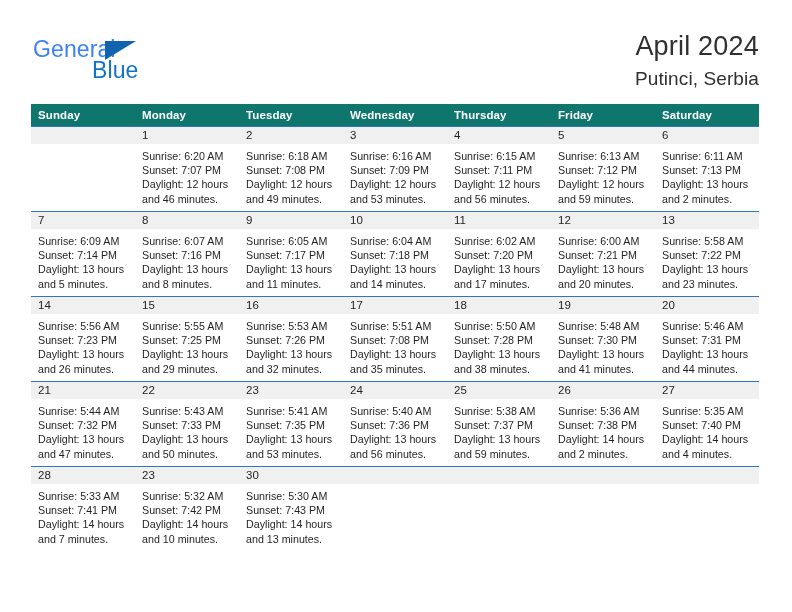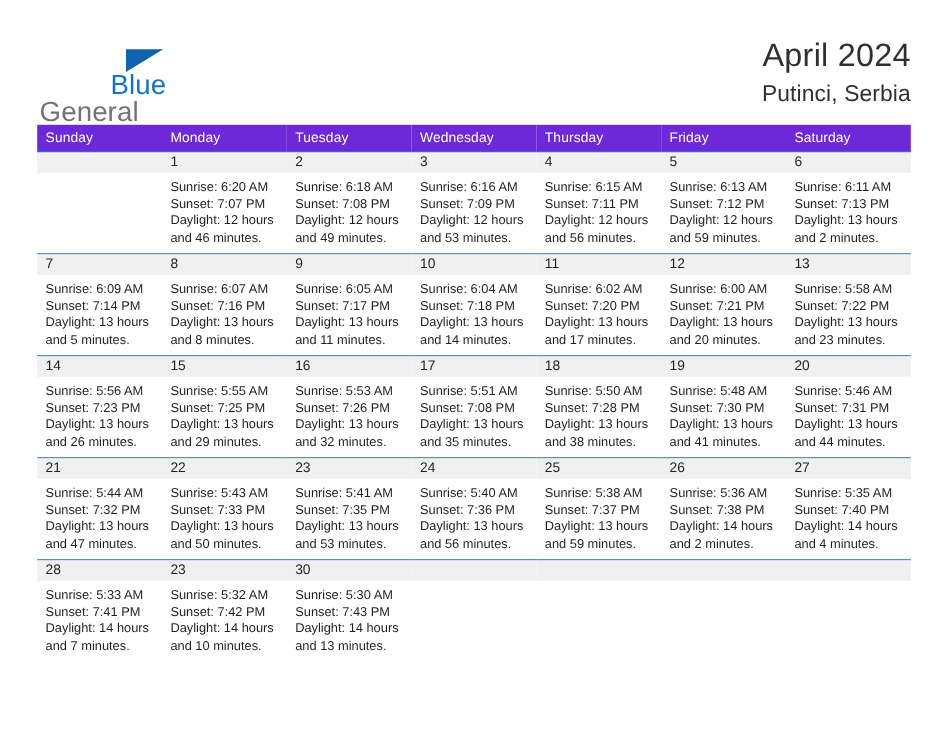--- a/index.html
+++ b/index.html
@@ -35,23 +35,22 @@
     top: 36px;
     width: 210px;
     height: 52px;
   }
   .logo-general {
     position: absolute;
     left: 0;
     top: 0;
     font-size: 23px;
     letter-spacing: 0.1px;
-    color: #737373;
+    color: #3b82f6;
     font-family: "Liberation Sans", sans-serif;
-    margin-top: 44px;
   }
   .logo-tri {
     position: absolute;
     left: 72px;
     top: 5px;
     width: 0;
     height: 0;
     border-left: 31px solid #1263ad;
     border-bottom: 19px solid transparent;
   }
@@ -89,23 +88,23 @@
   
   .calendar {
     position: absolute;
     left: 31px;
     top: 104px;
     width: 728px;
     border-collapse: collapse;
     table-layout: fixed;
   }
   .calendar th {
-    background: #6d28d9;
+    background: #0f766e;
     color: #ffffff;
-    font-weight: normal;
+    font-weight: bold;
     font-size: 11.5px;
     text-align: left;
     padding: 5px 0 5px 7px;
     height: 11px;
     letter-spacing: 0.1px;
   }
   .calendar td {
     vertical-align: top;
     padding: 0;
     border-top: 1.4px solid #2e77bb;

